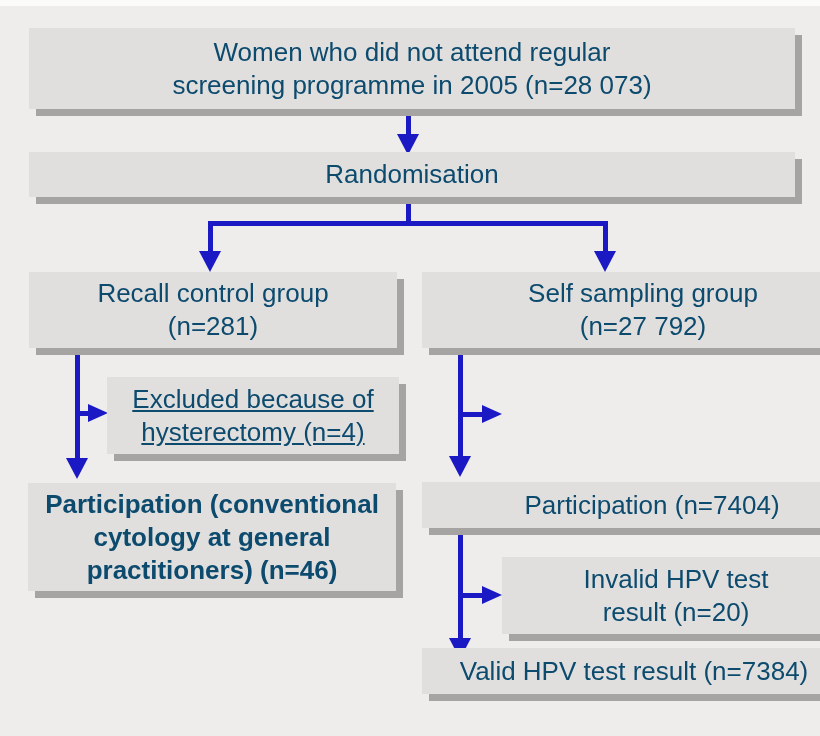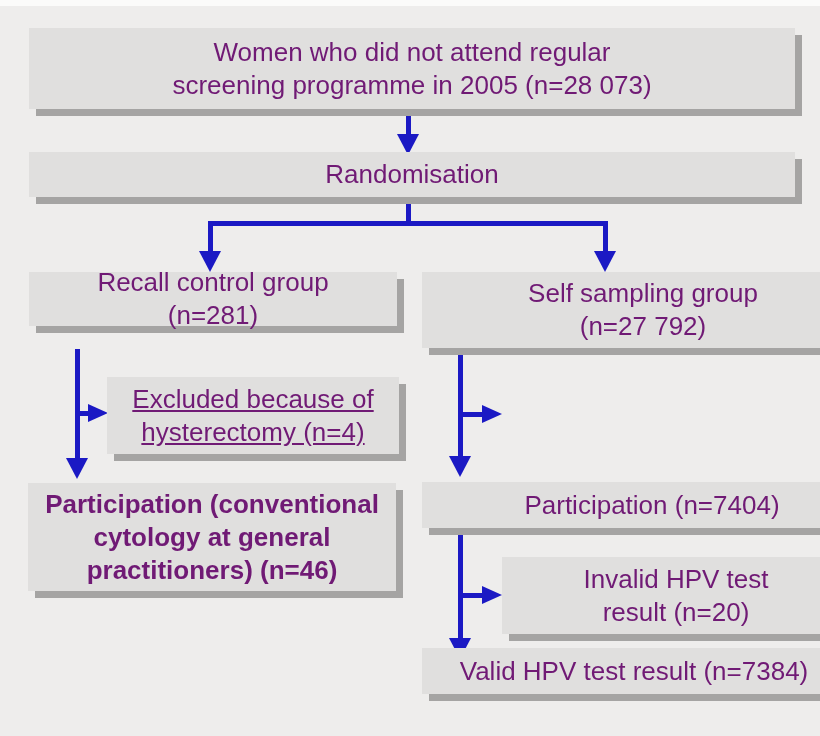--- a/index.html
+++ b/index.html
@@ -18,21 +18,21 @@
   #top-strip {
     position: absolute;
     left: 0; top: 0;
     width: 820px; height: 6px;
     background: #fbfbfa;
   }
   .box {
     position: absolute;
     background: #e0dfde;
     box-shadow: 7px 7px 0 #a5a4a3;
-    color: #701a75;
+    color: #0c4a6e;
     font-size: 26px;
     line-height: 33px;
     text-align: center;
     white-space: pre-line;
     display: flex;
     align-items: center;
     justify-content: center;
     z-index: 2;
   }
   .vline, .hline {
@@ -53,21 +53,21 @@
     width: 0; height: 0;
     border-top: 9px solid transparent;
     border-bottom: 9px solid transparent;
     border-left: 20px solid #1b19c4;
     z-index: 1;
   }
 
   
   #b-attend  { left: 29px;  top: 28px;  width: 766px; height: 81px; }
   #b-random  { left: 29px;  top: 152px; width: 766px; height: 45px; }
-  #b-recall  { left: 29px;  top: 272px; width: 368px; height: 54px; }
+  #b-recall  { left: 29px;  top: 272px; width: 368px; height: 76px; }
   #b-self    { left: 422px; top: 272px; width: 370px; height: 76px; padding-left: 36px; }
   #b-excl-l  { left: 107px; top: 377px; width: 292px; height: 77px; text-decoration: underline; }
   #b-part-l  { left: 28px;  top: 483px; width: 368px; height: 108px; font-weight: bold; }
   #b-part-r  { left: 422px; top: 482px; width: 370px; height: 46px; padding-left: 45px; }
   #b-invalid { left: 502px; top: 557px; width: 348px; height: 77px; }
   #b-valid   { left: 422px; top: 648px; width: 424px; height: 46px; }
 
   
   #a1-line { left: 406px; top: 110px; width: 5px; height: 25px; }
   #a1-head { left: 397px; top: 134px; }

